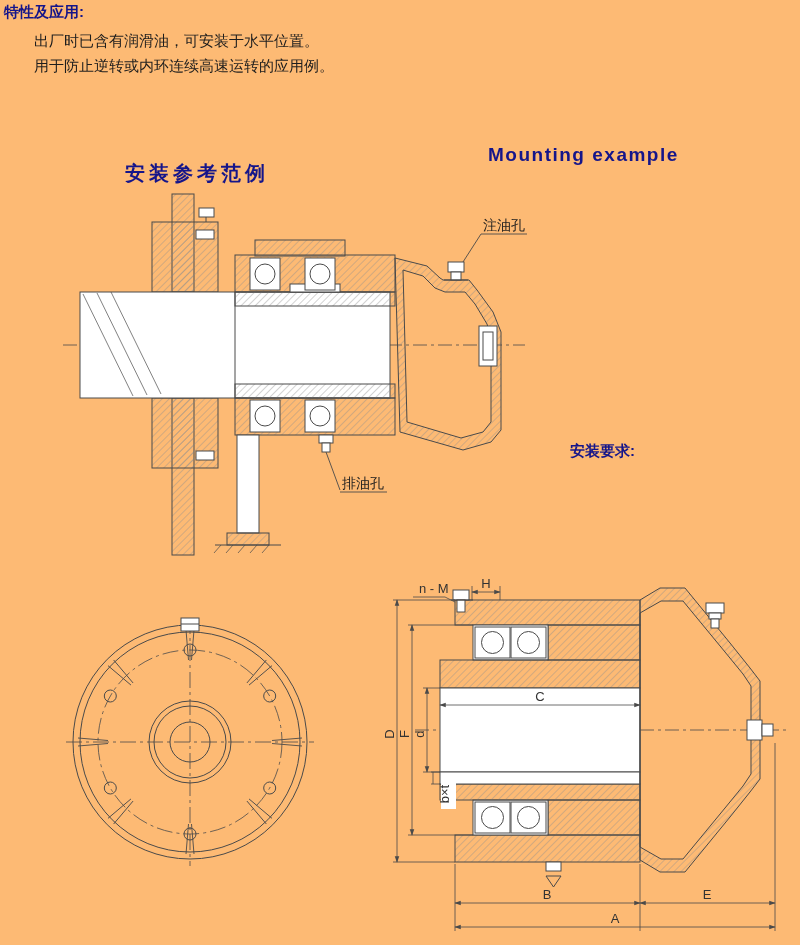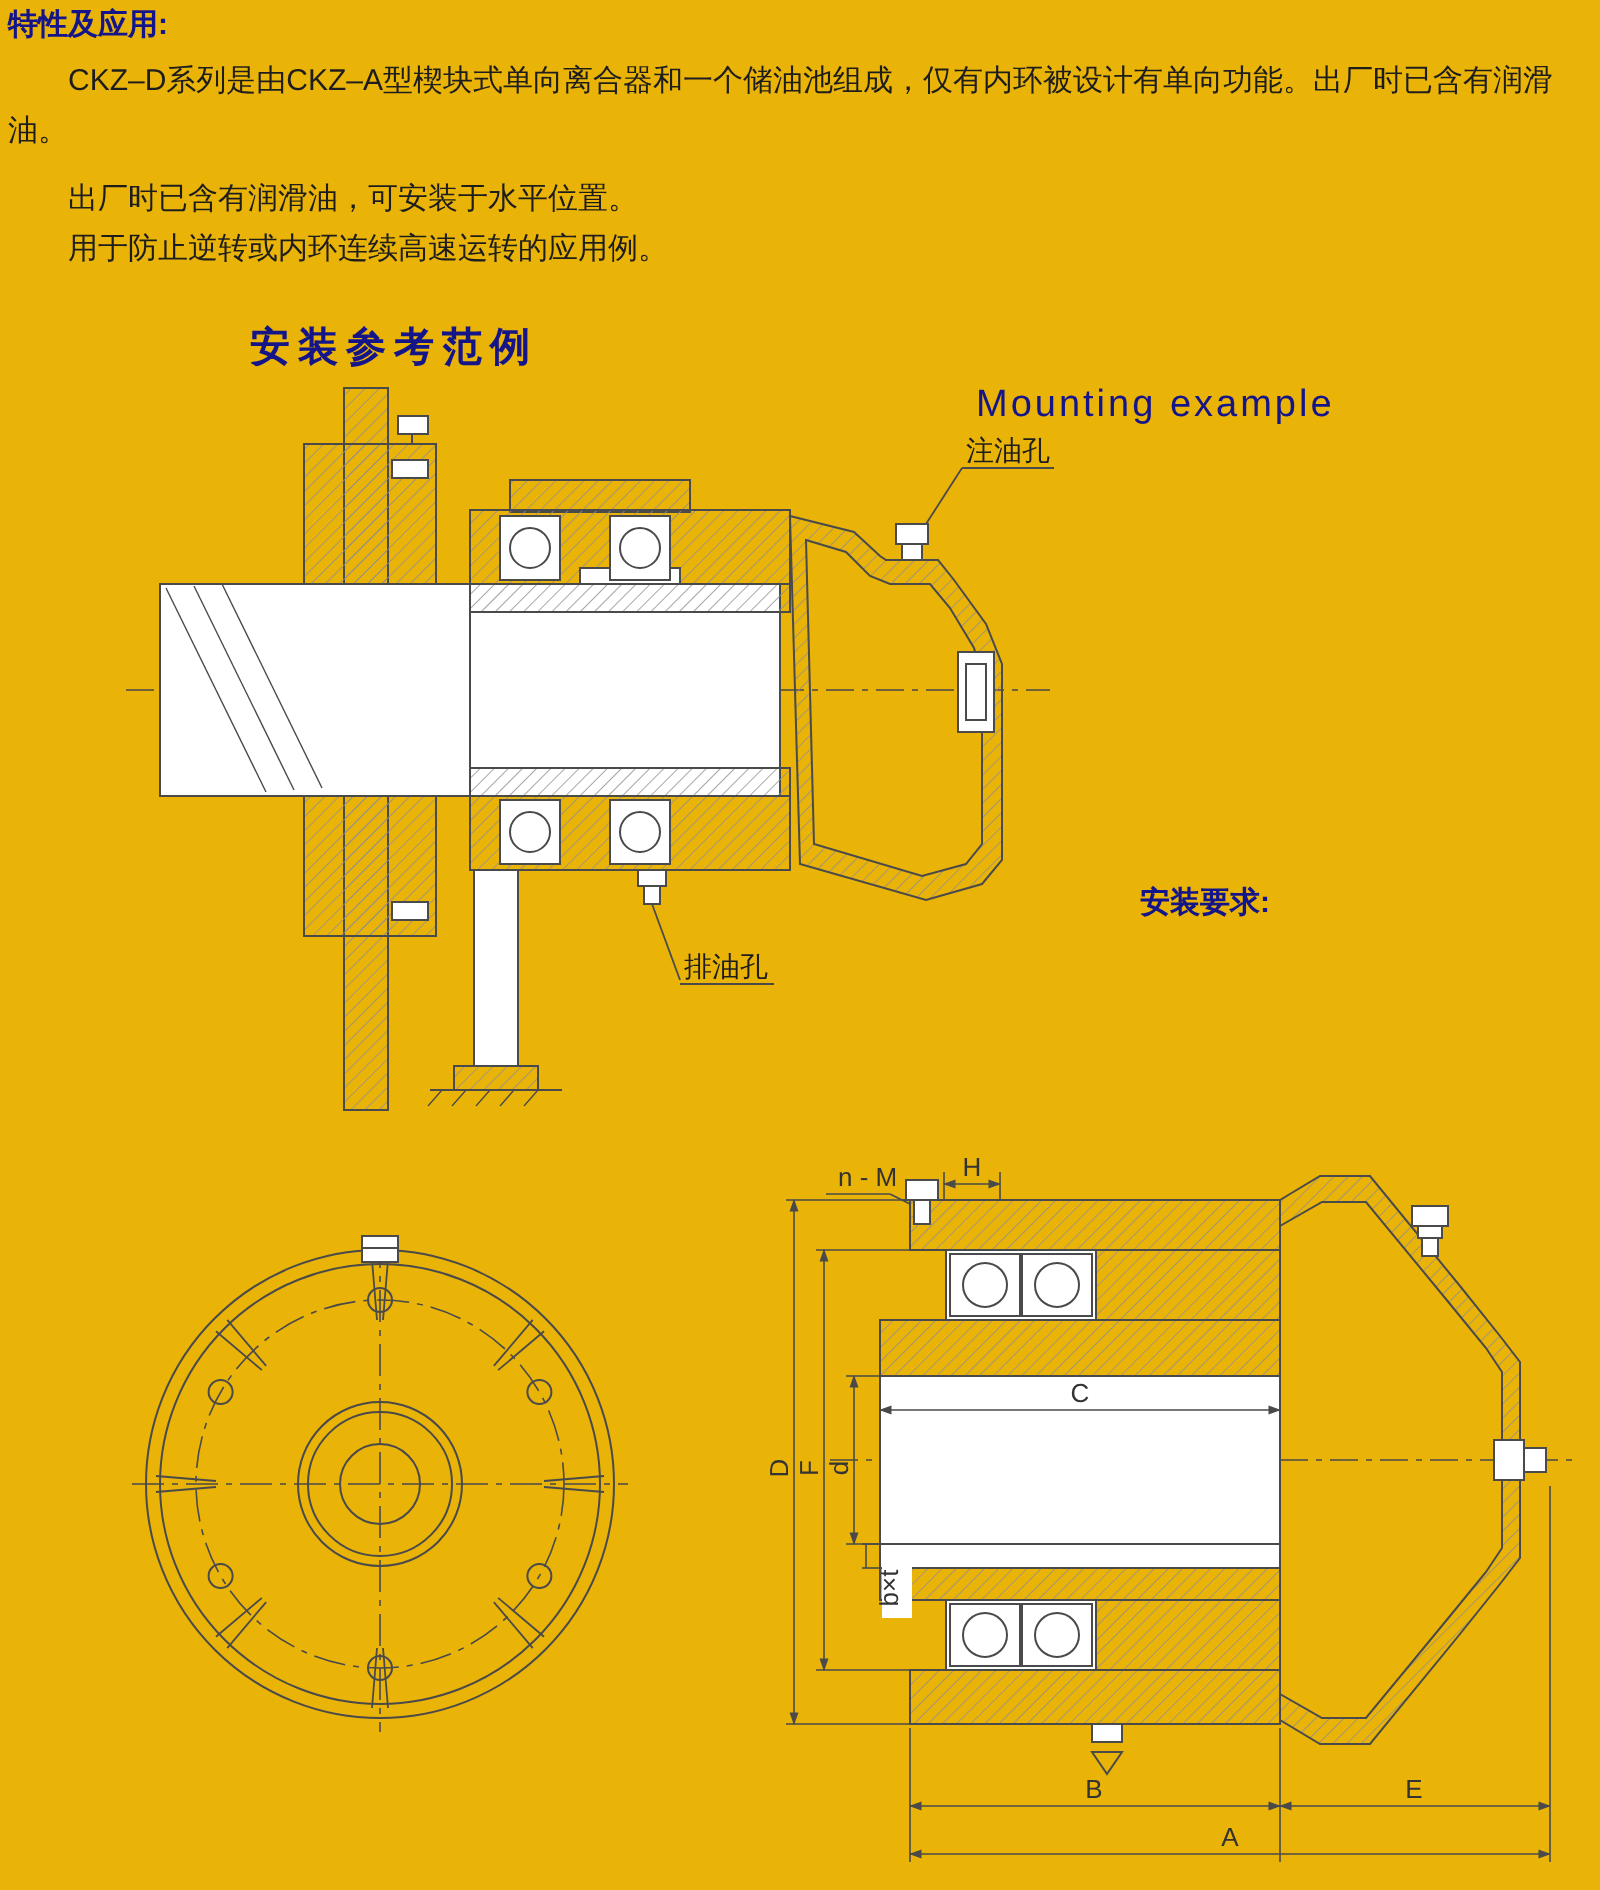--- a/index.html
+++ b/index.html
@@ -2,48 +2,47 @@
 <html><head>
 <meta charset="utf-8">
 <style>
   * { margin:0; padding:0; box-sizing:border-box; }
   html,body { background:#fff; }
   body {
     width:800px; height:945px;
     font-family:"Liberation Sans","DejaVu Sans",sans-serif;
     color:#1d1d1d;
   }
-  .page { position:relative; width:800px; height:945px; background:#eab308; overflow:hidden; }
+  .page { position:relative; width:800px; height:945px; background:#fdba74; overflow:hidden; }
   .abs { position:absolute; }
 
   .intro { position:absolute; left:4px; top:3px; width:792px; }
   .intro h1 { font-size:15px; font-weight:bold; color:#15158a; margin-bottom:6px; }
   .intro p { font-size:15px; line-height:25px; text-indent:2em; color:#1d1d1d; }
   .intro p.gap-after { margin-bottom:9px; }
 
   .title-zh { position:absolute; left:125px; top:160px; font-size:20px; font-weight:bold;
               color:#15158a; letter-spacing:4px; }
-  .title-en { position:absolute; left:488px; top:144px; font-size:19px; font-weight:normal;
-              color:#15158a; letter-spacing:1.5px;margin-top:48px; }
+  .title-en { position:absolute; left:488px; top:144px; font-size:19px; font-weight:bold;
+              color:#15158a; letter-spacing:1.5px; }
 
   .req { position:absolute; left:538px; top:442px; width:258px; }
   .req h3 { font-size:15px; font-weight:bold; color:#15158a;margin-left:32px; }
   .req p  { font-size:15px; color:#1d1d1d; margin:7px 0 0 15px; line-height:22px; }
 
   svg { display:block; }
   svg text { font-family:"Liberation Sans","DejaVu Sans",sans-serif; }
 </style>
 </head>
 <body>
 
 <div class="page">
 
   <div class="intro">
     <h1>特性及应用:</h1>
-    <p class="gap-after">CKZ–D系列是由CKZ–A型楔块式单向离合器和一个储油池组成，仅有内环被设计有单向功能。出厂时已含有润滑油。</p>
     <p>出厂时已含有润滑油，可安装于水平位置。</p>
     <p>用于防止逆转或内环连续高速运转的应用例。</p>
   </div>
 
   <h2 class="title-zh">安装参考范例</h2>
   <h2 class="title-en">Mounting example</h2>
 
   <svg class="abs" style="left:55px;top:180px" width="480" height="385" viewBox="0 0 480 385">
     <defs>
       <pattern id="ht1" patternUnits="userSpaceOnUse" width="5" height="5" patternTransform="rotate(45)">

